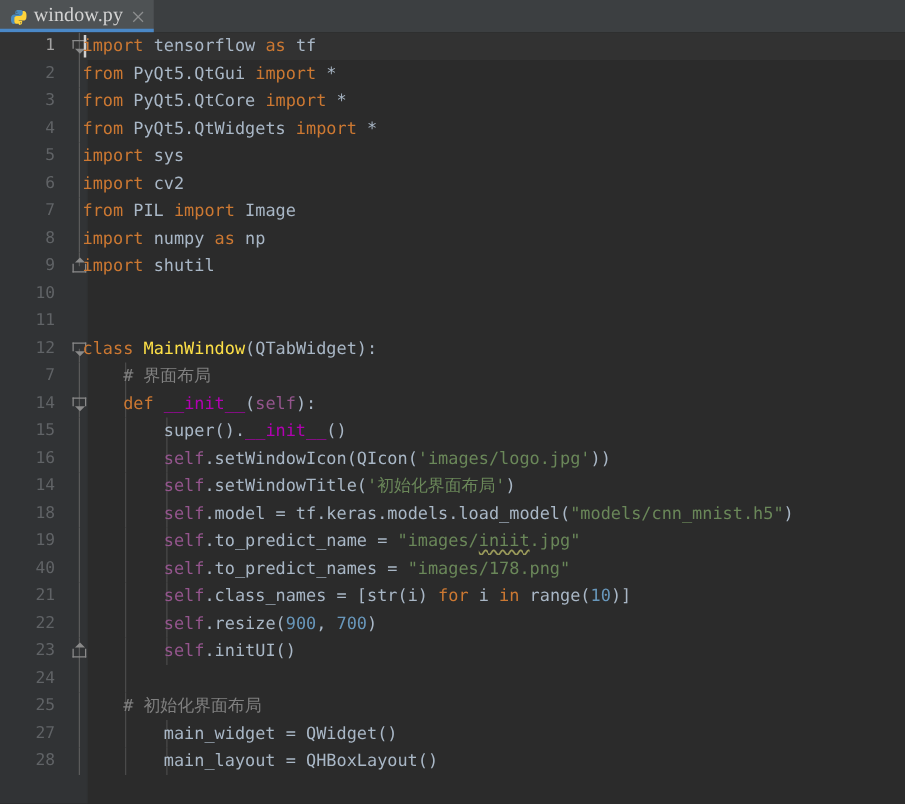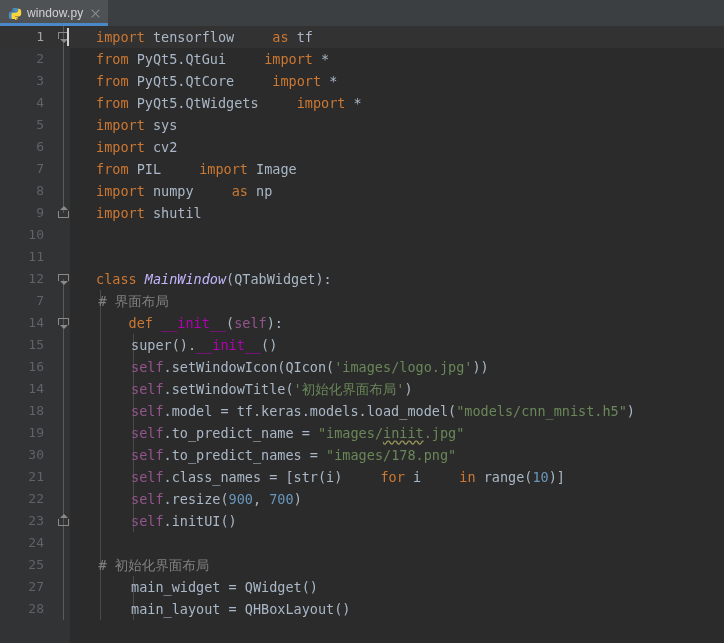--- a/index.html
+++ b/index.html
@@ -52,22 +52,22 @@
   }
   .tab-icon {
     width: 14px;
     height: 14px;
     margin-right: 5px;
     flex: 0 0 14px;
     position: relative;
     display: block;
   }
   .tab-label {
-    font-family: Liberation Sans, sans-serif;
-    font-size: 12px;
+    font-family: Liberation Serif, serif;
+    font-size: 16px;
     color: #d3d3d3;
     letter-spacing: 0.1px;
     white-space: nowrap;
   }
   .tab-close {
     margin-left: 7px;
     width: 11px;
     height: 11px;
     position: relative;
     opacity: .55;
@@ -211,28 +211,28 @@
   .caret {
     position: absolute;
     left: 67px;
     top: 2px;
     width: 2px;
     height: 18px;
     background: #d0d0d0;
   }
 
   
-  .kw   { color: #cc7832; margin-left: 30px; }
+  .kw   { color: #cc7832; }
   .str  { color: #6a8759; }
   .num  { color: #6897bb; }
   .com  { color: #808080; }
   .self { color: #94558d; }
   .fn   { color: #ffc66d; }
   .magic{ color: #b200b2; }
-  .cls  { color: #c4b5fd; font-style: italic; }
+  .cls  { color: #fde047; }
 
   .u-wave {
     text-decoration: underline;
     text-decoration-style: wavy;
     text-decoration-color: #a1a15a;
     text-underline-offset: 2px;
   }
   .u-solid {
     text-decoration-color: #b200b2;
     text-underline-offset: 2px;
@@ -392,21 +392,21 @@
 
       <div class="line">
         <span class="lnum">19</span>
         <span class="fold"><span class="rail"></span></span>
         <span class="iguide" style="left:100px;"></span>
         <span class="iguide" style="left:133px;"></span>
         <span class="code">        <span class="self">self</span>.to_predict_name = <span class="str">"images/<span class="u-wave-green">iniit</span>.jpg"</span></span>
       </div>
 
       <div class="line">
-        <span class="lnum">30</span>
+        <span class="lnum">40</span>
         <span class="fold"><span class="rail"></span></span>
         <span class="iguide" style="left:100px;"></span>
         <span class="iguide" style="left:133px;"></span>
         <span class="code">        <span class="self">self</span>.to_predict_names = <span class="str">"images/178.png"</span></span>
       </div>
 
       <div class="line">
         <span class="lnum">21</span>
         <span class="fold"><span class="rail"></span></span>
         <span class="iguide" style="left:100px;"></span>

